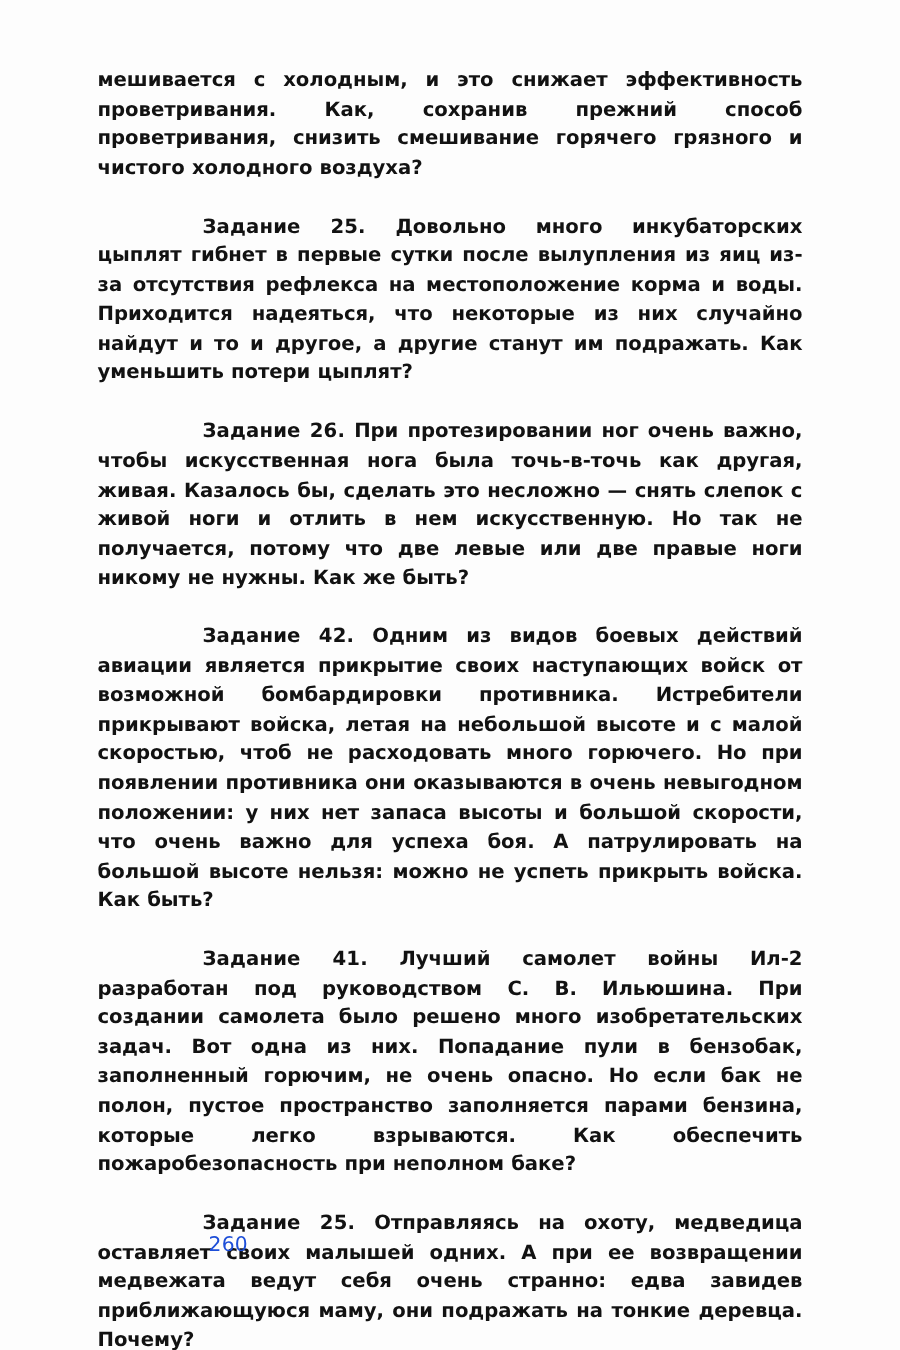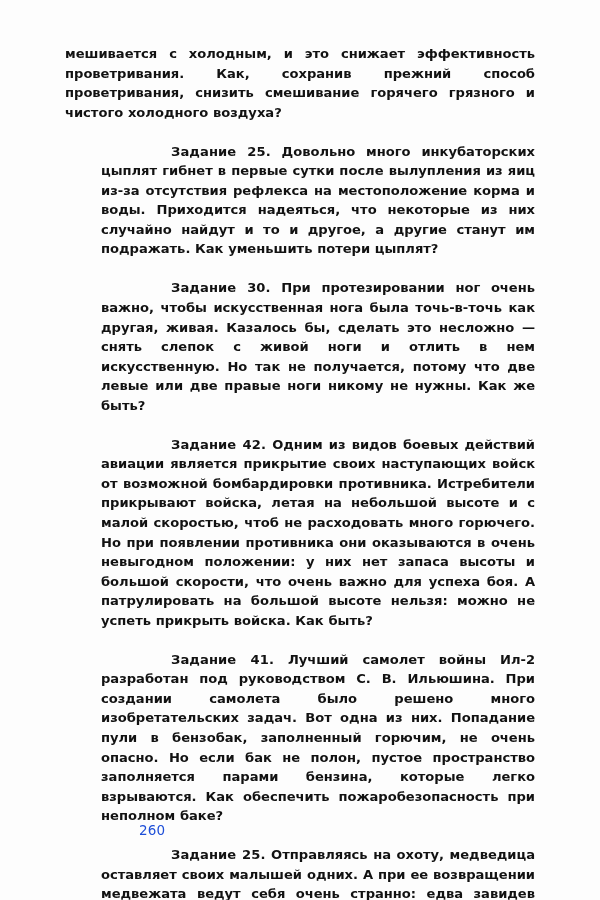--- a/index.html
+++ b/index.html
@@ -38,21 +38,20 @@
     font-weight: 600;
     letter-spacing: -0.02px;
     word-spacing: 0.2px;
     hyphens: manual;
   }
   p.para + p.para {
     margin-top: 19.5px;
   }
   p.indented {
     text-indent: 70px;
-    margin-left: 36px;
   }
   .task-label {
     font-weight: 900;
     letter-spacing: 0.1px;
   }
   .page-number {
     position: absolute;
     left: 139px;
     top: 822px;
     font-size: 13.5px;
@@ -71,21 +70,21 @@
     <p class="para">
       <span class="task-label"></span><span>мешивается с холодным, и это снижает эффективность проветривания. Как, сохранив прежний способ проветривания, снизить смешивание горячего грязного и чистого холодного воздуха?</span>
     </p>
 
     <p class="para indented">
       <span class="task-label">Задание 25.</span>
       <span>Довольно много инкубаторских цыплят гибнет в первые сутки после вылупления из яиц из-за отсутствия рефлекса на местоположение корма и воды. Приходится надеяться, что некоторые из них случайно найдут и то и другое, а другие станут им подражать. Как уменьшить потери цыплят?</span>
     </p>
 
     <p class="para indented">
-      <span class="task-label">Задание 30.</span>
+      <span class="task-label">Задание 26.</span>
       <span>При протезировании ног очень важно, чтобы искусственная нога была точь-в-точь как другая, живая. Казалось бы, сделать это несложно — снять слепок с живой ноги и отлить в нем искусственную. Но так не получается, потому что две левые или две правые ноги никому не нужны. Как же быть?</span>
     </p>
 
     <p class="para indented">
       <span class="task-label">Задание 42.</span>
       <span>Одним из видов боевых действий авиации является прикрытие своих наступающих войск от возможной бомбардировки противника. Истребители прикрывают войска, летая на небольшой высоте и с малой скоростью, чтоб не расходовать много горючего. Но при появлении противника они оказываются в очень невыгодном положении: у них нет запаса высоты и большой скорости, что очень важно для успеха боя. А патрулировать на большой высоте нельзя: можно не успеть прикрыть войска. Как быть?</span>
     </p>
 
     <p class="para indented">
       <span class="task-label">Задание 41.</span>

